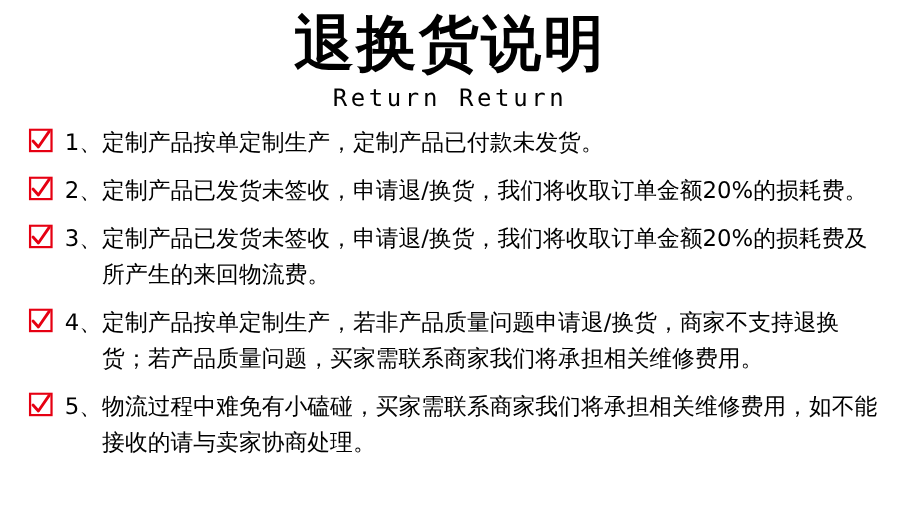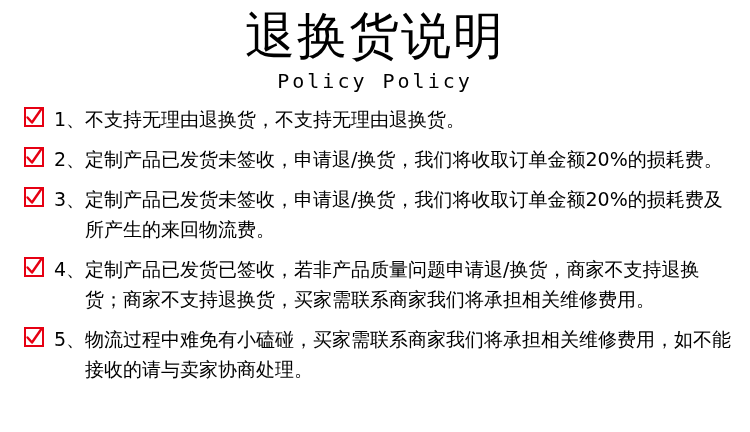--- a/index.html
+++ b/index.html
@@ -16,21 +16,21 @@
   }
   .page {
     width: 750px;
     height: 432px;
     position: relative;
     box-sizing: border-box;
   }
   .title {
     text-align: center;
     font-family: "DejaVu Sans", "Liberation Sans", sans-serif;
-    font-weight: normal;
+    font-weight: bold;
     font-size: 50px;
     line-height: 60px;
     letter-spacing: 2px;
     margin: 6px 0 0 0;
     color: #000;
   }
   .subtitle {
     text-align: center;
     font-family: "DejaVu Sans Mono", "Liberation Mono", monospace;
     font-size: 20px;
@@ -75,33 +75,33 @@
     color: #000;
     text-align: left;
   }
 </style>
 </head>
 <body>
 
 <div class="page">
 
   <h1 class="title">退换货说明</h1>
-  <div class="subtitle">Policy Policy</div>
+  <div class="subtitle">Return Return</div>
 
   <ul class="list">
 
     <li class="item">
       <span class="check">
         <svg width="20" height="20" viewBox="0 0 20 20">
           <rect x="1" y="1" width="18" height="18" fill="#ffffff" stroke="#e60012" stroke-width="2"></rect>
           <path d="M3.5 10.5 L8 15.5 L17 2.5" fill="none" stroke="#e60012" stroke-width="2.4" stroke-linecap="round" stroke-linejoin="round"></path>
         </svg>
       </span>
       <span class="num">1、</span>
-      <span class="text">不支持无理由退换货，不支持无理由退换货。</span>
+      <span class="text">定制产品按单定制生产，定制产品已付款未发货。</span>
     </li>
 
     <li class="item">
       <span class="check">
         <svg width="20" height="20" viewBox="0 0 20 20">
           <rect x="1" y="1" width="18" height="18" fill="#ffffff" stroke="#e60012" stroke-width="2"></rect>
           <path d="M3.5 10.5 L8 15.5 L17 2.5" fill="none" stroke="#e60012" stroke-width="2.4" stroke-linecap="round" stroke-linejoin="round"></path>
         </svg>
       </span>
       <span class="num">2、</span>
@@ -120,21 +120,21 @@
     </li>
 
     <li class="item">
       <span class="check">
         <svg width="20" height="20" viewBox="0 0 20 20">
           <rect x="1" y="1" width="18" height="18" fill="#ffffff" stroke="#e60012" stroke-width="2"></rect>
           <path d="M3.5 10.5 L8 15.5 L17 2.5" fill="none" stroke="#e60012" stroke-width="2.4" stroke-linecap="round" stroke-linejoin="round"></path>
         </svg>
       </span>
       <span class="num">4、</span>
-      <span class="text">定制产品已发货已签收，若非产品质量问题申请退/换货，商家不支持退换货；商家不支持退换货，买家需联系商家我们将承担相关维修费用。</span>
+      <span class="text">定制产品按单定制生产，若非产品质量问题申请退/换货，商家不支持退换货；若产品质量问题，买家需联系商家我们将承担相关维修费用。</span>
     </li>
 
     <li class="item">
       <span class="check">
         <svg width="20" height="20" viewBox="0 0 20 20">
           <rect x="1" y="1" width="18" height="18" fill="#ffffff" stroke="#e60012" stroke-width="2"></rect>
           <path d="M3.5 10.5 L8 15.5 L17 2.5" fill="none" stroke="#e60012" stroke-width="2.4" stroke-linecap="round" stroke-linejoin="round"></path>
         </svg>
       </span>
       <span class="num">5、</span>

